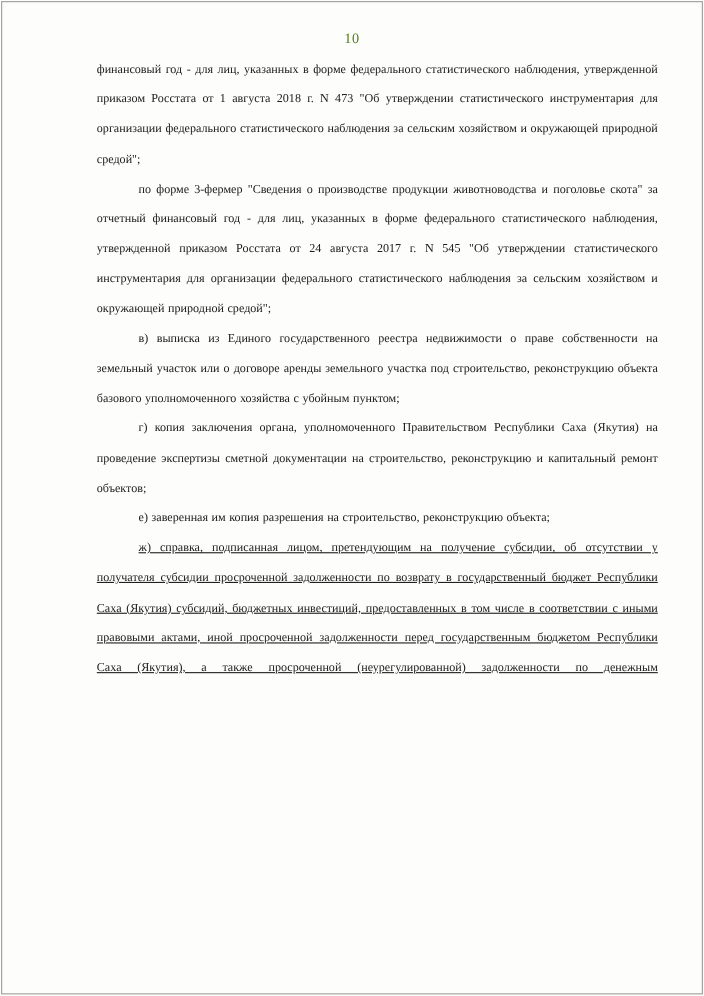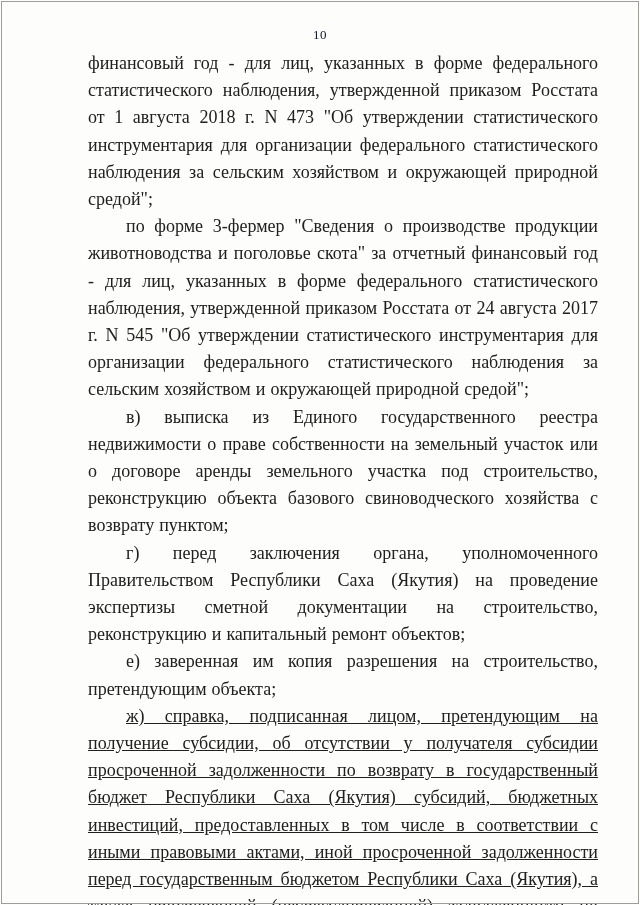--- a/index.html
+++ b/index.html
@@ -24,28 +24,28 @@
   .page {
     position: absolute;
     inset: 0;
     box-sizing: border-box;
   }
   .page-number {
     text-align: center;
     font-size: 13px;
     padding-top: 27px;
     letter-spacing: 0.5px;
-    color: #0f172a;
+    color: #4d7c0f;
   }
   .content {
     margin: 7px 42px 0 88px;
   }
   .content p {
     margin: 0;
-    font-size: 18px;
+    font-size: 11px;
     line-height: 27.2px;
     text-align: justify;
     text-indent: 38px;
     hyphens: none;
     word-spacing: 0.5px;
   }
   .content p.no-indent {
     text-indent: 0;
   }
   .content p.continued {
@@ -57,18 +57,18 @@
 <body>
 
 <div class="page">
   <div class="scan-border"></div>
 
   <div class="page-number">10</div>
 
   <div class="content">
     <p class="no-indent">финансовый год - для лиц, указанных в форме федерального статистического наблюдения, утвержденной приказом Росстата от 1 августа 2018 г. N 473 "Об утверждении статистического инструментария для организации федерального статистического наблюдения за сельским хозяйством и окружающей природной средой";</p>
     <p>по форме 3-фермер "Сведения о производстве продукции животноводства и поголовье скота" за отчетный финансовый год - для лиц, указанных в форме федерального статистического наблюдения, утвержденной приказом Росстата от 24 августа 2017 г. N 545 "Об утверждении статистического инструментария для организации федерального статистического наблюдения за сельским хозяйством и окружающей природной средой";</p>
-    <p>в) выписка из Единого государственного реестра недвижимости о праве собственности на земельный участок или о договоре аренды земельного участка под строительство, реконструкцию объекта базового свиноводческого хозяйства с возврату пунктом;</p>
-    <p>г) перед заключения органа, уполномоченного Правительством Республики Саха (Якутия) на проведение экспертизы сметной документации на строительство, реконструкцию и капитальный ремонт объектов;</p>
-    <p>е) заверенная им копия  разрешения на строительство, претендующим объекта;</p>
+    <p>в) выписка из Единого государственного реестра недвижимости о праве собственности на земельный участок или о договоре аренды земельного участка под строительство, реконструкцию объекта базового уполномоченного хозяйства с убойным пунктом;</p>
+    <p>г) копия заключения органа, уполномоченного Правительством Республики Саха (Якутия) на проведение экспертизы сметной документации на строительство, реконструкцию и капитальный ремонт объектов;</p>
+    <p>е) заверенная им копия  разрешения на строительство, реконструкцию объекта;</p>
     <p class="continued">ж) справка, подписанная лицом, претендующим на получение субсидии, об отсутствии у получателя субсидии просроченной задолженности по возврату в государственный бюджет Республики Саха (Якутия) субсидий, бюджетных инвестиций, предоставленных в том числе в соответствии с иными правовыми актами, иной просроченной задолженности перед государственным бюджетом Республики Саха (Якутия), а также просроченной (неурегулированной) задолженности по денежным</p>
   </div>
 </div>
 
 </body></html>

